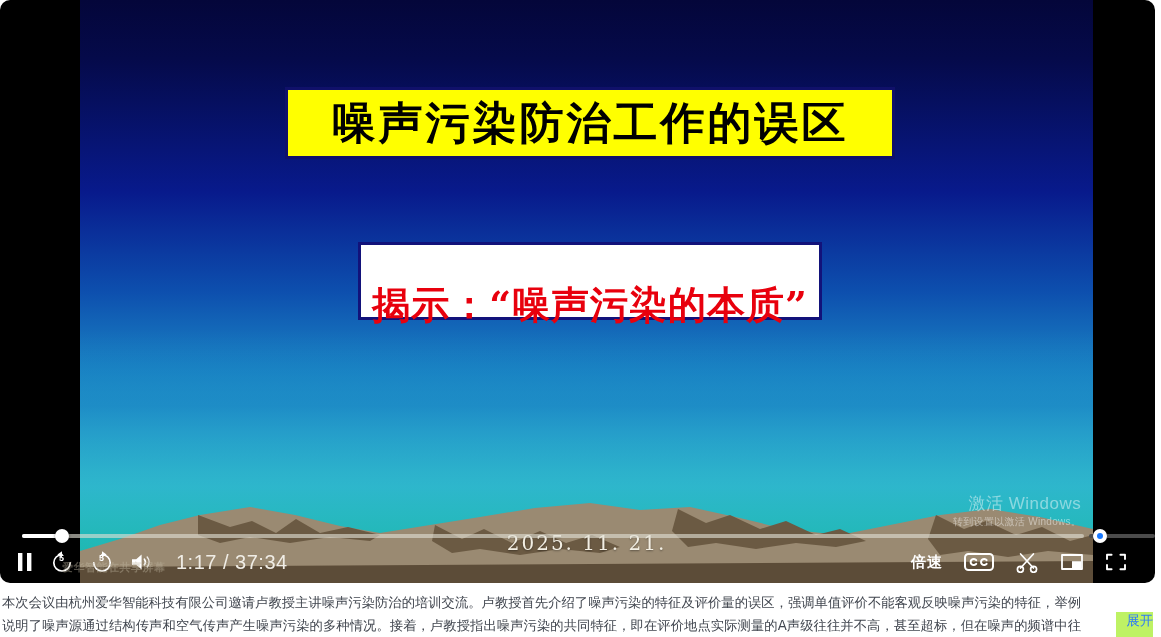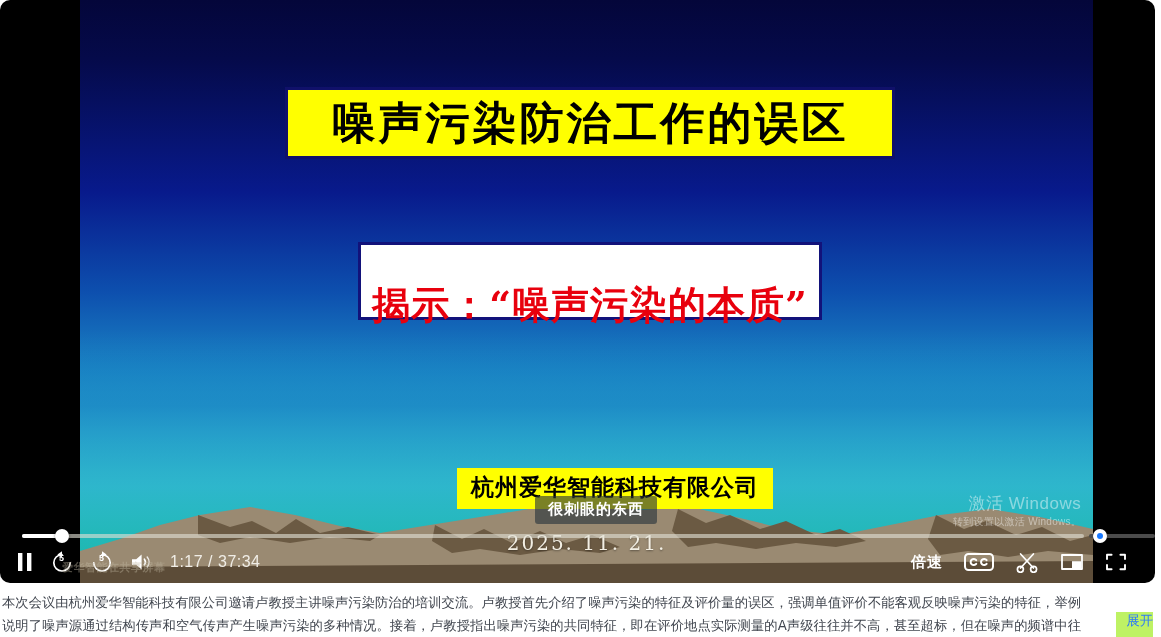--- a/index.html
+++ b/index.html
@@ -174,22 +174,22 @@
     width: 1155px; height: 43px;
     display: flex; align-items: center;
   }
   #controls-left  { display: flex; align-items: center; padding-left: 16px; gap: 16px; }
   #controls-right { display: flex; align-items: center; margin-left: auto; padding-right: 28px; gap: 21px; }
   .ctrl {
     display: flex; align-items: center; justify-content: center;
     color: #ffffff; cursor: pointer; line-height: 0;
   }
   #time-display {
-    color: #f0ede6; font-size: 16px; letter-spacing: .5px;
-    line-height: 1; white-space: nowrap;
+    color: #f0ede6; font-size: 20px; letter-spacing: .5px;
+    margin-left: 6px; line-height: 1; white-space: nowrap;
     font-family: "Liberation Sans", sans-serif;
   }
   #speed-label {
     color: #ffffff; font-size: 15px; font-weight: 700;
     letter-spacing: 1px; cursor: pointer; white-space: nowrap;
     font-family: "DejaVu Sans", sans-serif;
   }
   .seek-num {
     position: absolute;
     font-size: 9px; font-weight: 700; color: #fff;
@@ -250,27 +250,21 @@
     </svg>
 
     <div id="title-box">
       <span id="title-text">噪声污染防治工作的误区</span>
     </div>
 
     <div id="subtitle-box">
       <span id="subtitle-text">揭示：“噪声污染的本质”</span>
     </div>
 
-    <div id="company-box">
-      <span id="company-text">杭州爱华智能科技有限公司</span>
-    </div>
-
-    <div id="caption-box">
-      <span id="caption-text">很刺眼的东西</span>
-    </div>
+
 
     <div id="date-text">2025. 11. 21.</div>
 
     <div id="win-watermark">
       <div id="win-wm-title">激活 Windows</div>
       <div id="win-wm-sub">转到设置以激活 Windows。</div>
     </div>
   </div>
 
   <div id="progress-row">

